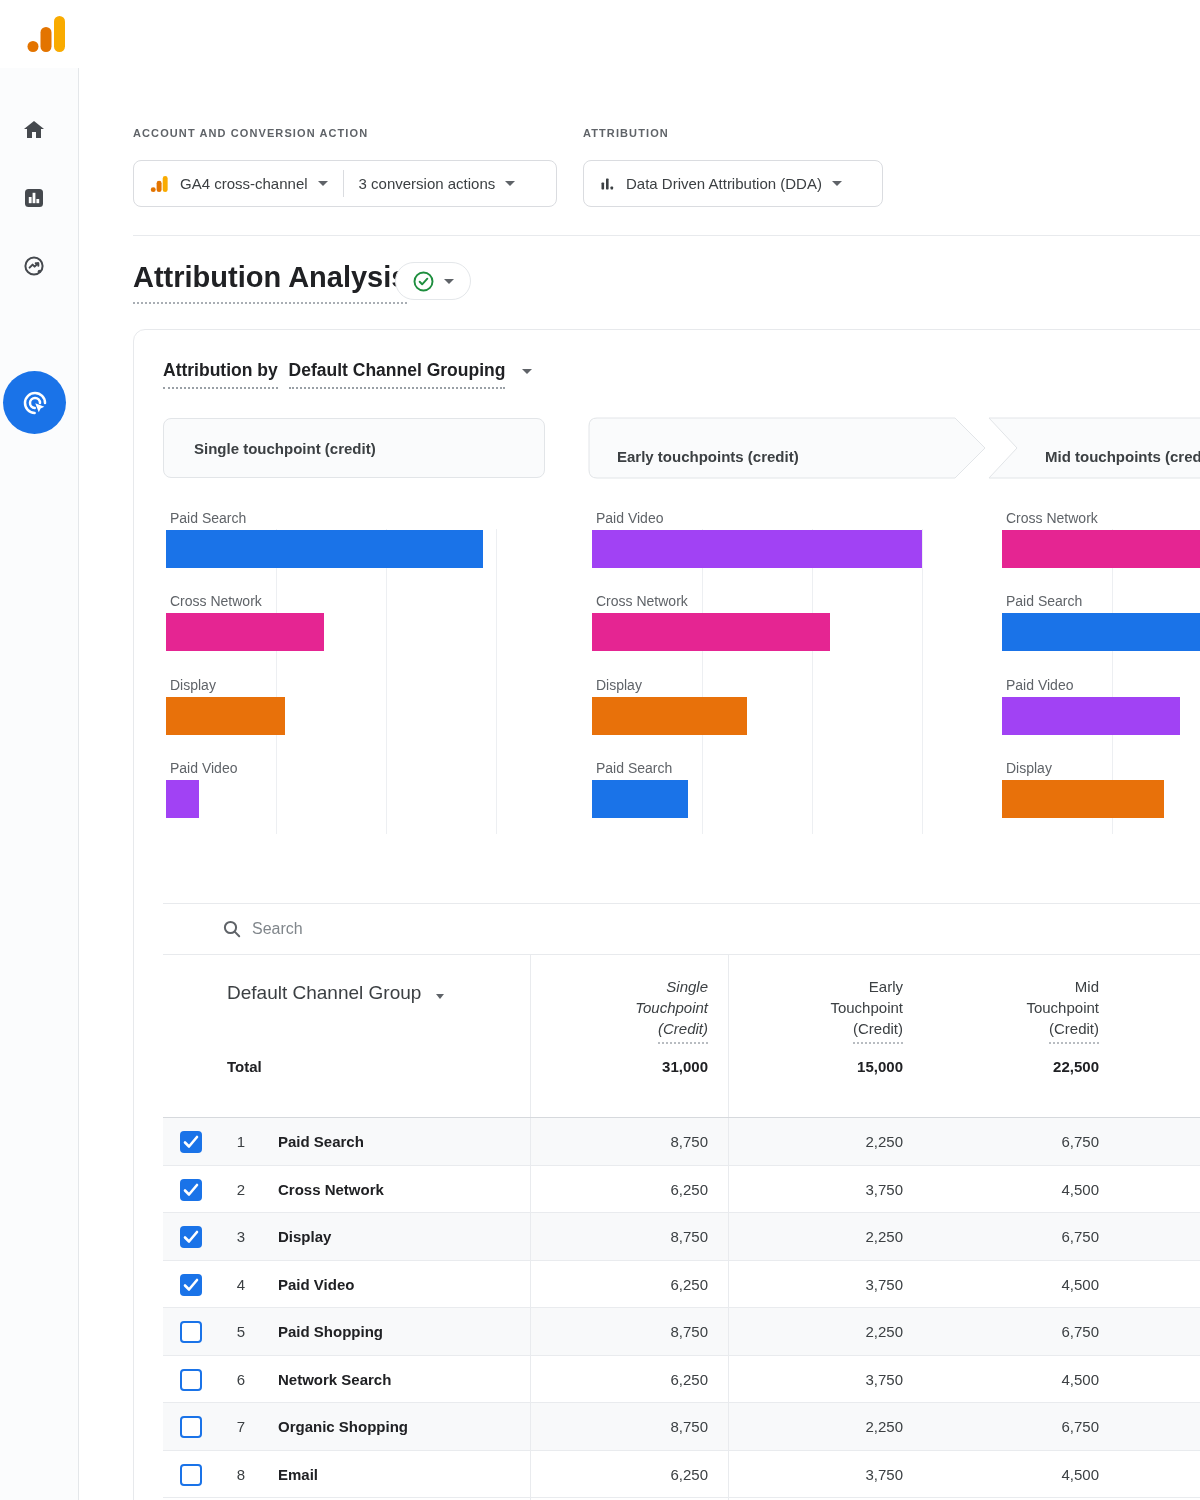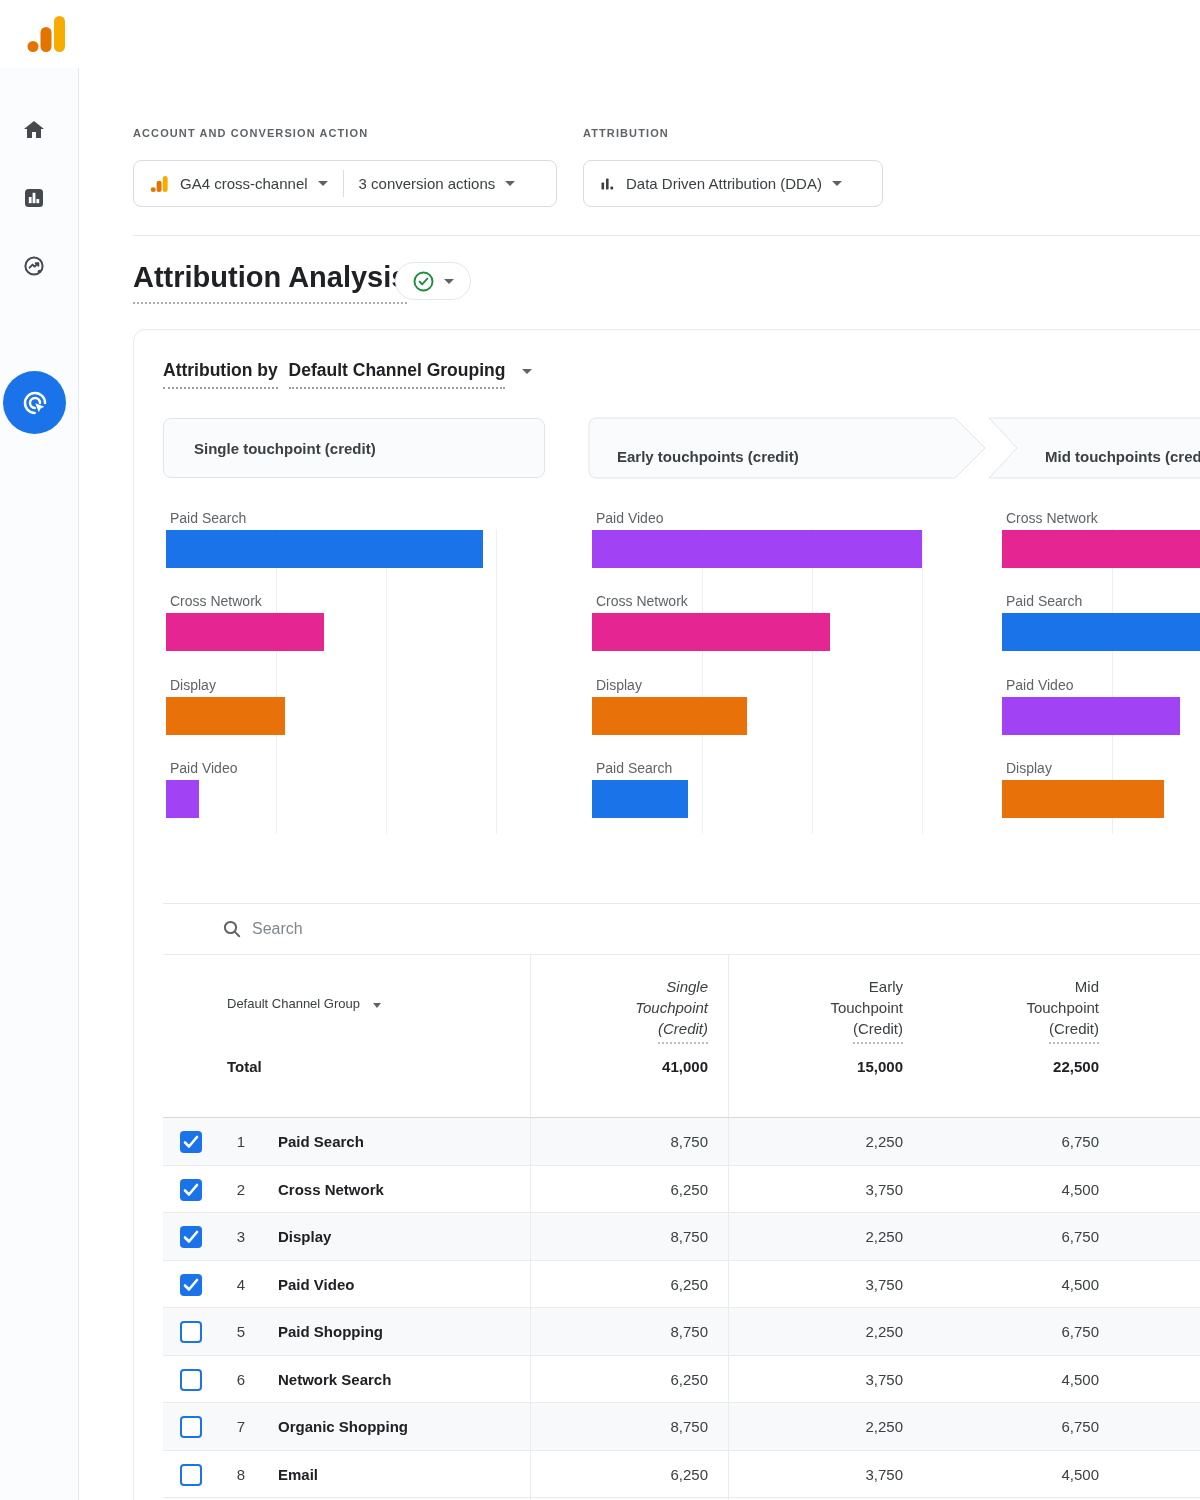--- a/index.html
+++ b/index.html
@@ -55,22 +55,22 @@
   .gridline { position:absolute; top:529px; height:305px; width:1px; background:#EDEFF2; z-index:0; }
   .bar-label { position:absolute; font-size:14px; color:#5F6368; white-space:nowrap; }
   .bar { position:absolute; height:38px; z-index:1; }
 
   .search-input { position:absolute; left:252px; top:907px; width:560px; height:44px;
                   border:none; outline:none; background:transparent; font-size:16px;
                   color:#3C4043; font-family:"Liberation Sans",sans-serif; }
   .search-input::placeholder { color:#80868B; }
   .search-icon { position:absolute; left:222px; top:919px; }
 
-  .dim-header { position:absolute; left:227px; top:982px; font-size:13px; color:#3C4043;
-                cursor:pointer;margin-top:14px; }
+  .dim-header { position:absolute; left:227px; top:982px; font-size:19px; color:#3C4043;
+                cursor:pointer; }
   .dim-header .caret { margin-left:9px; border-top-width:5px; border-left-width:4.5px;
                        border-right-width:4.5px; }
   .colhead { position:absolute; top:976px; text-align:right; font-size:15px;
              color:#3C4043; line-height:21px; cursor:default; }
   .credit-dotted { display:inline-block; border-bottom:2px dotted #B8BCC1; padding-bottom:3px; }
 
   .total-label { position:absolute; left:227px; top:1058px; font-size:15px; font-weight:700;
                  color:#202124; }
   .totval { position:absolute; top:1058px; text-align:right; font-size:15px;
             font-weight:700; color:#202124; }
@@ -263,21 +263,21 @@
       <div><span class="credit-dotted">(Credit)</span></div>
     </div>
     <div class="colhead" style="left: 905px; width: 194px;">
       <div>Mid</div>
       <div>Touchpoint</div>
       <div><span class="credit-dotted">(Credit)</span></div>
     </div>
   </div>
 <div class="total-label">Total</div>
 <div id="totals">
-    <div class="totval" style="left: 530px; width: 178px;">41,000</div>
+    <div class="totval" style="left: 530px; width: 178px;">31,000</div>
     <div class="totval" style="left: 730px; width: 173px;">15,000</div>
     <div class="totval" style="left: 905px; width: 194px;">22,500</div>
   </div>
 <div class="hr" style="left:163px; top:1117px; width:1047px; background:#D6D9DD; z-index:6;"></div>
 
 <div id="rows">
     <div class="trow odd" style="top: 1118px;">
       <div class="cb checked"><svg viewBox="0 0 22 22" width="22" height="22" fill="none" stroke="#fff" stroke-width="2.6" stroke-linecap="round" stroke-linejoin="round">
           <path d="M5 11.5l4 4 8-9.5"></path>
         </svg></div>

